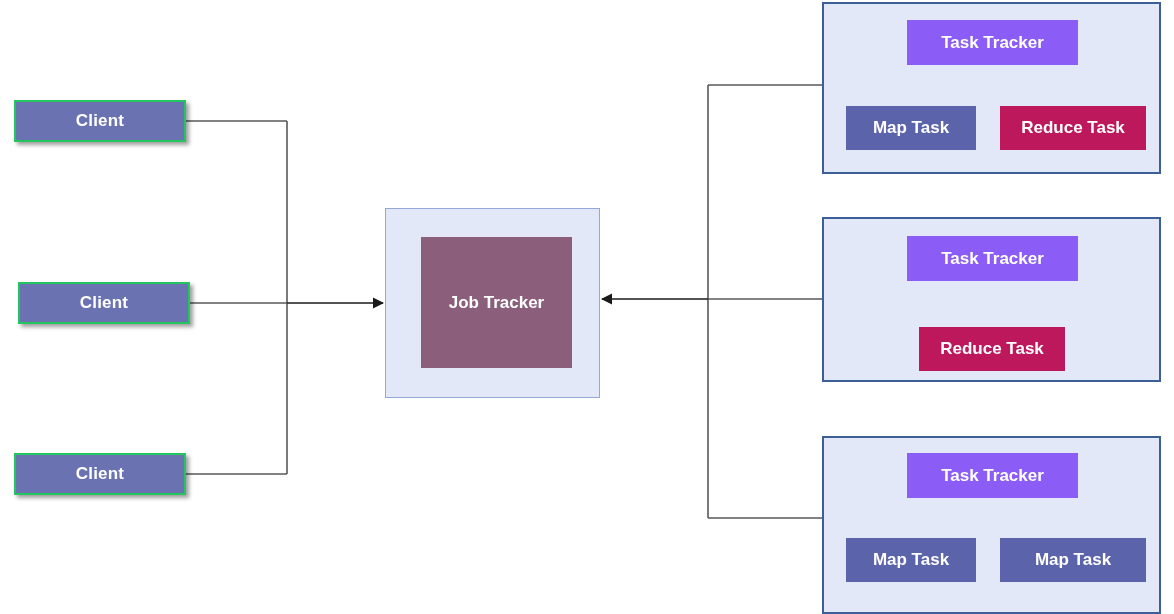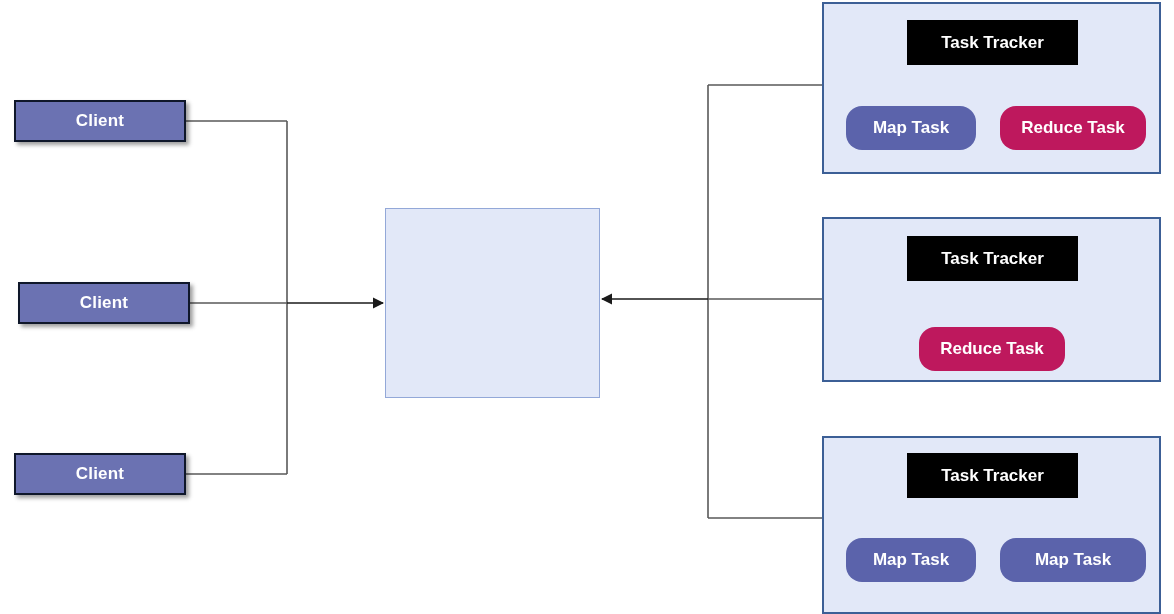--- a/index.html
+++ b/index.html
@@ -24,21 +24,21 @@
     top: 0;
     width: 1174px;
     height: 614px;
     pointer-events: none;
   }
 
   
   .client-box {
     position: absolute;
     background: #6b72b2;
-    border: 2px solid #0f172a;
+    border: 2px solid #22c55e;
     box-sizing: border-box;
     display: flex;
     align-items: center;
     justify-content: center;
     color: #ffffff;
     font-size: 17px;
     font-weight: bold;
     letter-spacing: .2px;
     box-shadow: 3px 3px 4px rgba(0,0,0,.38);
   }
@@ -65,33 +65,33 @@
   .node-group {
     position: absolute;
     background: #e2e8f8;
     border: 2px solid #3c5f96;
     box-sizing: border-box;
   }
 
   
   .task-tracker {
     position: absolute;
-    background: #000000;
+    background: #8b5cf6;
     display: flex;
     align-items: center;
     justify-content: center;
     color: #ffffff;
     font-size: 17px;
     font-weight: bold;
   }
 
   
   .task-chip {
     position: absolute;
-    border-radius: 16px;
+    border-radius: 0;
     display: flex;
     align-items: center;
     justify-content: center;
     color: #ffffff;
     font-size: 17px;
     font-weight: bold;
     white-space: nowrap;
   }
   .task-chip.map {
     background: #5b63ab;
@@ -150,20 +150,23 @@
     <span>Client</span>
   </div>
   <div class="client-box" style="left:18px; top:282px; width:172px; height:42px;">
     <span>Client</span>
   </div>
   <div class="client-box" style="left:14px; top:453px; width:172px; height:42px;">
     <span>Client</span>
   </div>
 
   <div class="jobtracker-container" style="left:385px; top:208px; width:215px; height:190px;"></div>
+  <div class="jobtracker-core" style="left:421px; top:237px; width:151px; height:131px;">
+    <span>Job Tracker</span>
+  </div>
 
   <div class="node-group" style="left:822px; top:2px; width:339px; height:172px;"></div>
   <div class="task-tracker" style="left:907px; top:20px; width:171px; height:45px;">
     <span>Task Tracker</span>
   </div>
   <div class="task-chip map" style="left:846px; top:106px; width:130px; height:44px;">
     <span>Map Task</span>
   </div>
   <div class="task-chip reduce" style="left:1000px; top:106px; width:146px; height:44px;">
     <span>Reduce Task</span>

